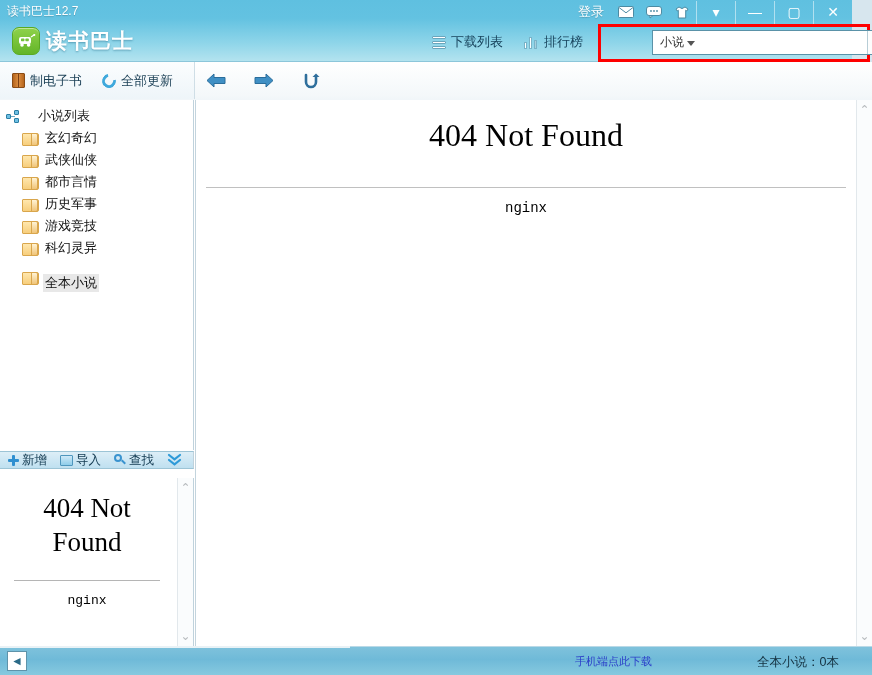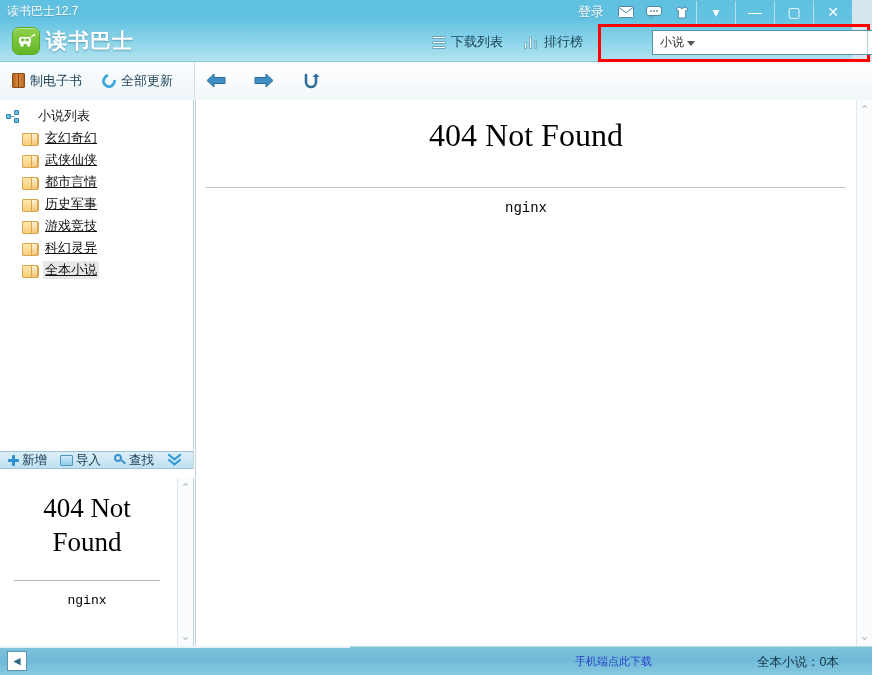--- a/index.html
+++ b/index.html
@@ -175,22 +175,22 @@
   .icon-nodes b:nth-child(2) { left: 8px; top: 0px; }
   .icon-nodes b:nth-child(3) { left: 8px; top: 8px; }
   .icon-nodes s {
     position: absolute; left: 5px; top: 6px; width: 4px; height: 1px;
     background: #6aa9c4; text-decoration: none;
   }
   .tree-item {
     display: flex; align-items: center; gap: 6px;
     padding: 2px 0 2px 22px; font-size: 13px; color: #111; cursor: pointer;
   }
-  .tree-item.selected .tree-label { background: #e8e8e8; }
-  .tree-label { padding: 0 2px; text-decoration: underline; }
+  .tree-item.selected .tree-label { background: #e8e8e8; margin-top: 13px; }
+  .tree-label { padding: 0 2px; }
   .icon-folder {
     width: 15px; height: 12px; position: relative; flex: none;
   }
   .icon-folder::before {
     content: ""; position: absolute; left: 0; top: 1px;
     width: 15px; height: 11px; border-radius: 1px 2px 2px 1px;
     background: linear-gradient(to bottom, #ffe7ae 0%, #f7ce7c 100%);
     border: 1px solid #d9a64c;
   }
   .icon-folder::after {

